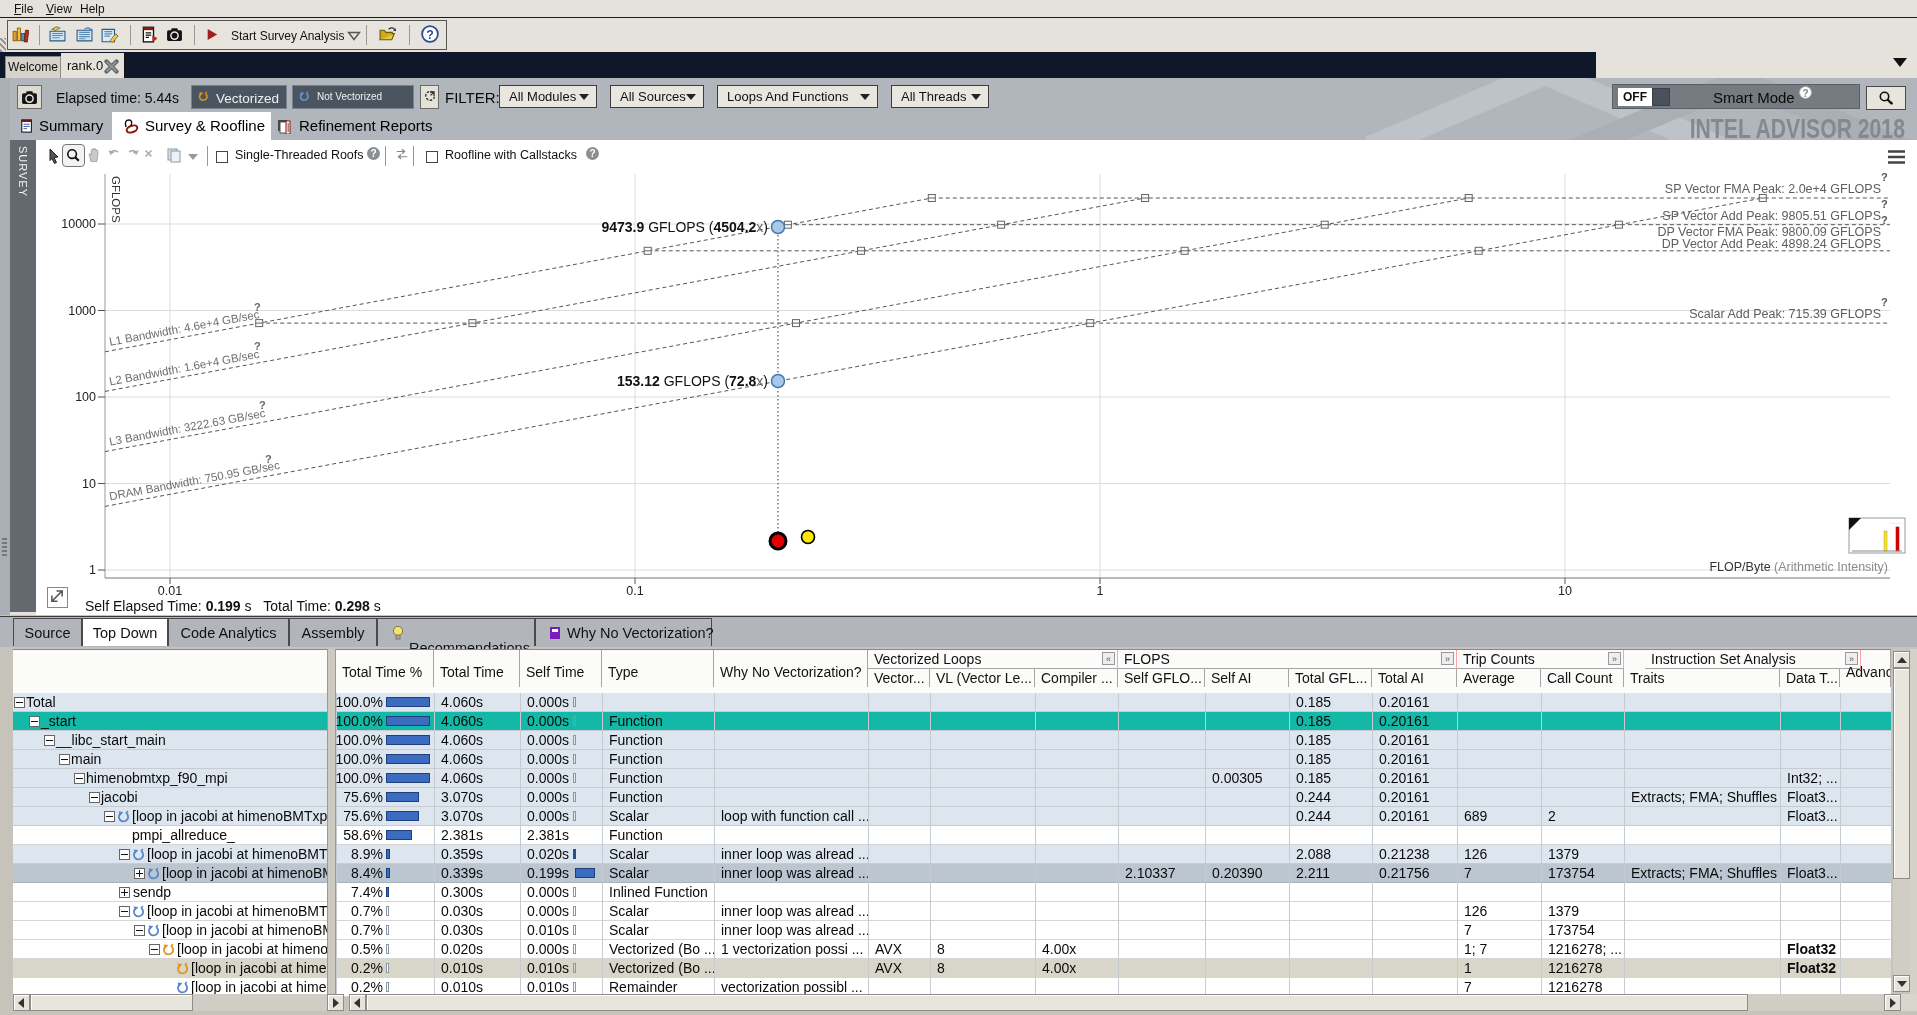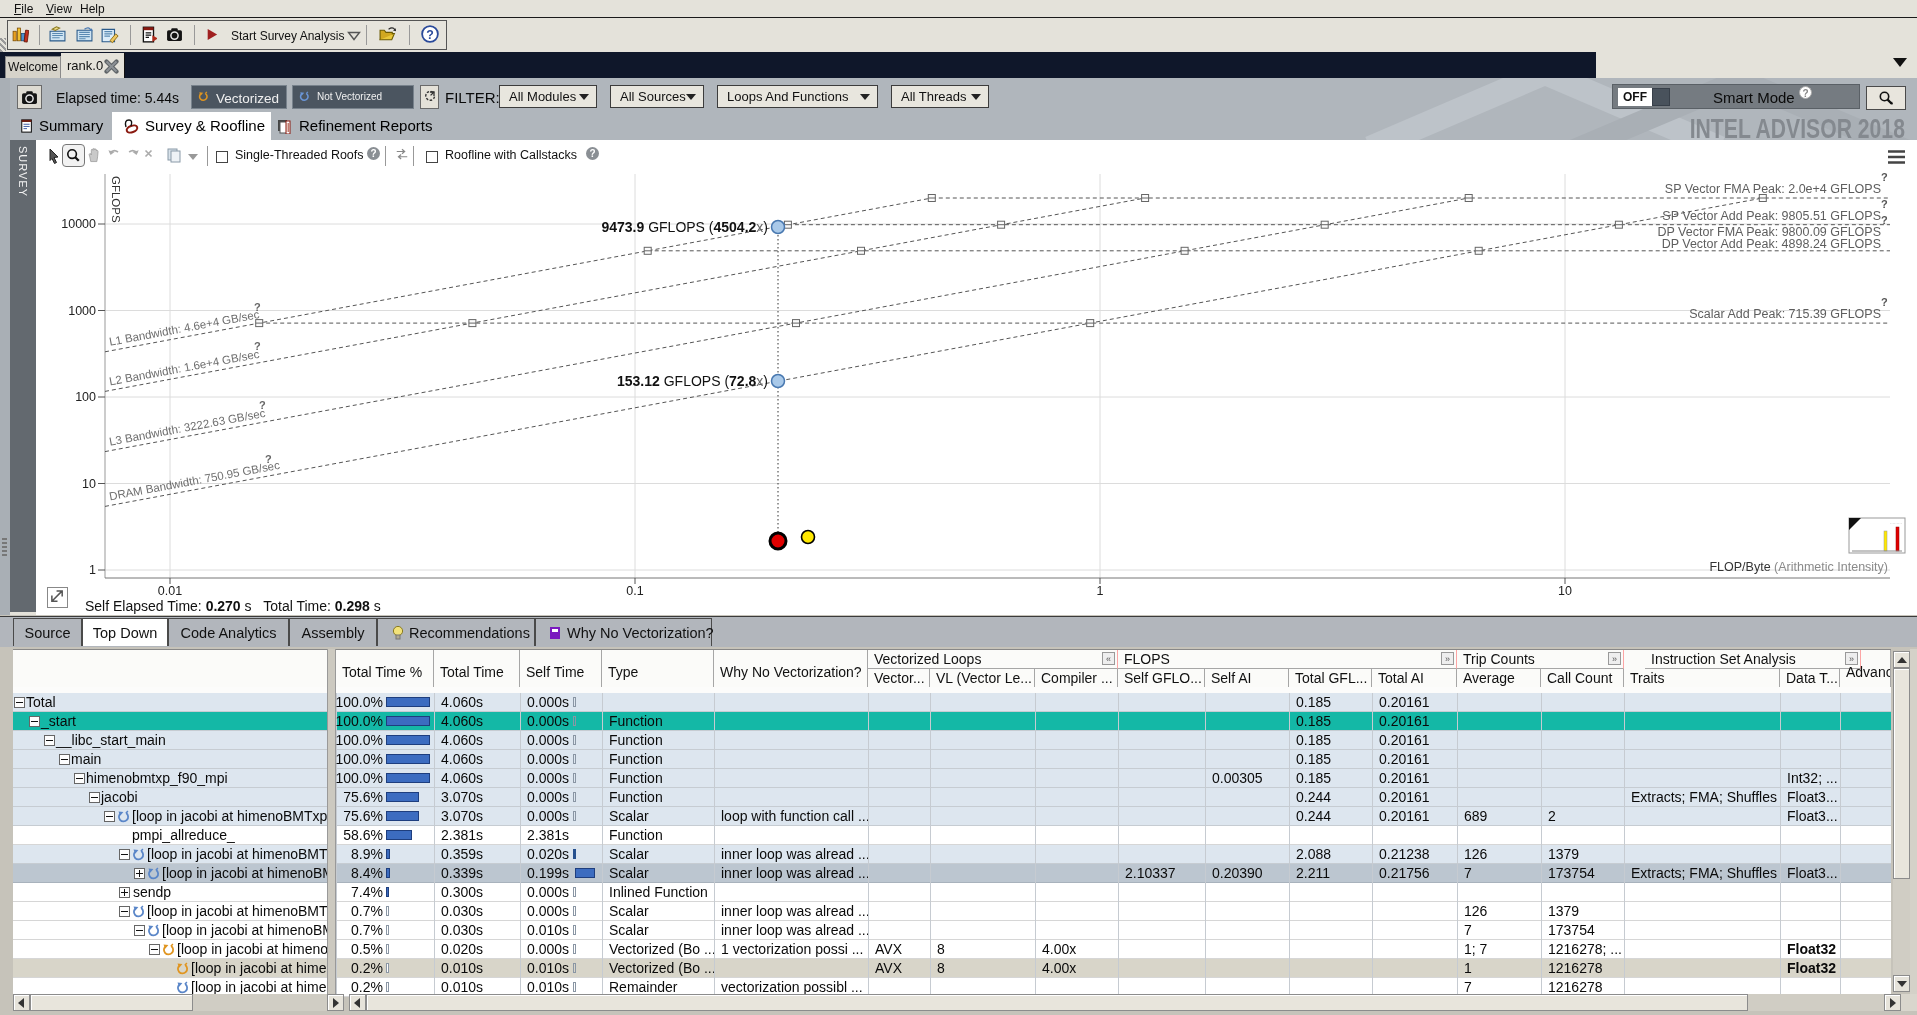--- a/index.html
+++ b/index.html
@@ -367,30 +367,30 @@
       <path d="M1849,518 h12 l-12,12 z" fill="#111"></path>
       <rect x="1884" y="531" width="3" height="20" fill="#ffe800" stroke="#999" stroke-width="0.5"></rect>
       <rect x="1896" y="527" width="3" height="24" fill="#e00000" stroke="#900" stroke-width="0.5"></rect>
       <line x1="1852" y1="551" x2="1902" y2="551" stroke="#888"></line>
       <text x="1890" y="524" font-size="4" fill="#999">………</text>
     </svg>
 <div class="a" style="left:11px;top:447px;width:21px;height:21px;border:1px solid #888;background:#fff"></div>
 <svg class="a" style="left:14px;top:449px" width="15" height="15" viewBox="0 0 16 16">
       <path d="M2,13 L13,2 M2,7 L2,13 L8,13 M13,8 L13,2 L7,2" fill="none" stroke="#555" stroke-width="1.6"></path>
     </svg>
-<div class="a" id="status">Self Elapsed Time: <b>0.270</b> s&nbsp;&nbsp;&nbsp;Total Time: <b>0.298</b> s</div>
+<div class="a" id="status">Self Elapsed Time: <b>0.199</b> s&nbsp;&nbsp;&nbsp;Total Time: <b>0.298</b> s</div>
 </div>
 <div class="a" id="bottom">
 <div class="a" id="btabs"></div>
 <div class="btab" style="left:13px;width:69px"><span style="position:relative;top:6px;white-space:nowrap">Source</span></div>
 <div class="btab btabact" style="left:82px;width:86px"><span style="position:relative;top:6px;white-space:nowrap">Top Down</span></div>
 <div class="btab" style="left:168px;width:121px"><span style="position:relative;top:6px;white-space:nowrap">Code Analytics</span></div>
 <div class="btab" style="left:289px;width:88px"><span style="position:relative;top:6px;white-space:nowrap">Assembly</span></div>
 <div class="btab" style="left:377px;width:158px;text-align:left">
-      <span style="position:absolute;left:31px;top:6px;white-space:nowrap">Recommendations</span>
+      <span style="position:absolute;left:31px;top:21px;white-space:nowrap">Recommendations</span>
       <svg style="position:absolute;left:13px;top:6px" width="14" height="16" viewBox="0 0 14 16">
         <circle cx="7" cy="6" r="4.6" fill="#f2e27a" stroke="#8a7a20"></circle>
         <rect x="5" y="10" width="4" height="4" fill="#b0a890" stroke="#777"></rect>
       </svg>
     </div>
 <div class="btab" style="left:535px;width:177px;text-align:left">
       <span style="position:absolute;left:31px;top:6px;white-space:nowrap">Why No Vectorization?</span>
       <svg style="position:absolute;left:13px;top:7px" width="13" height="14" viewBox="0 0 13 14">
         <rect x="1" y="1" width="10" height="12" fill="#7a1abf"></rect>
         <rect x="3" y="3" width="6" height="3" fill="#fff"></rect>

